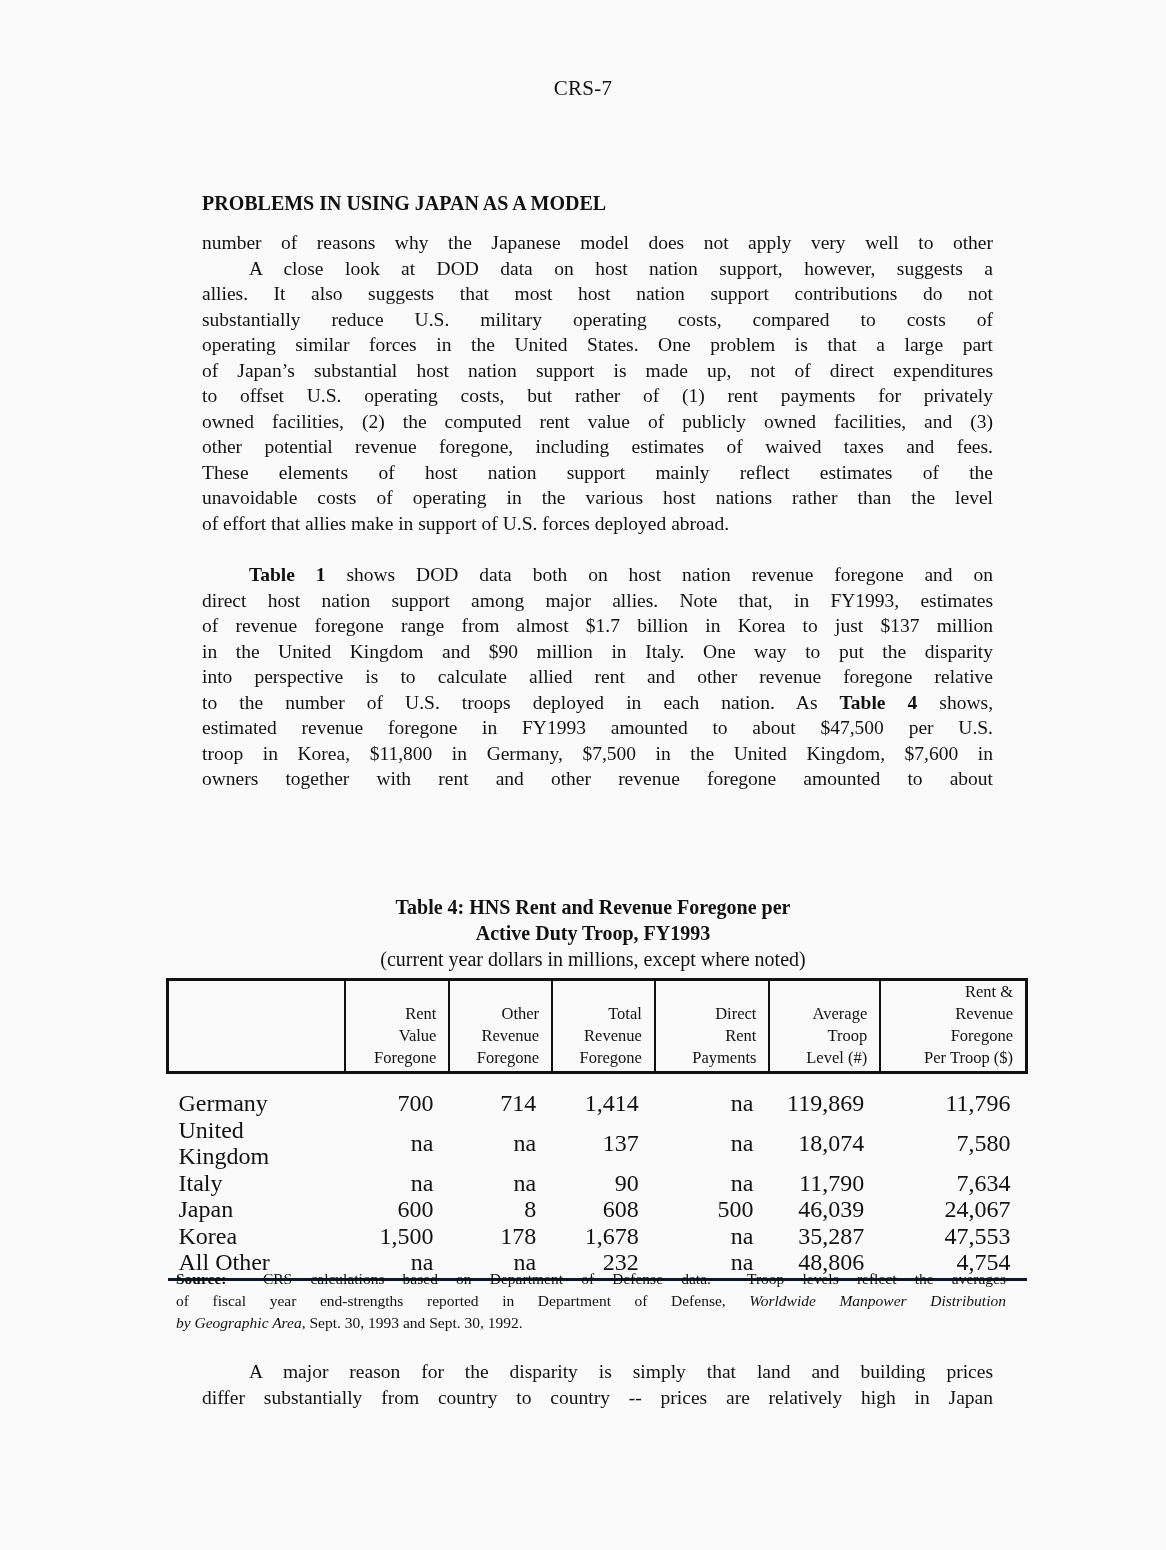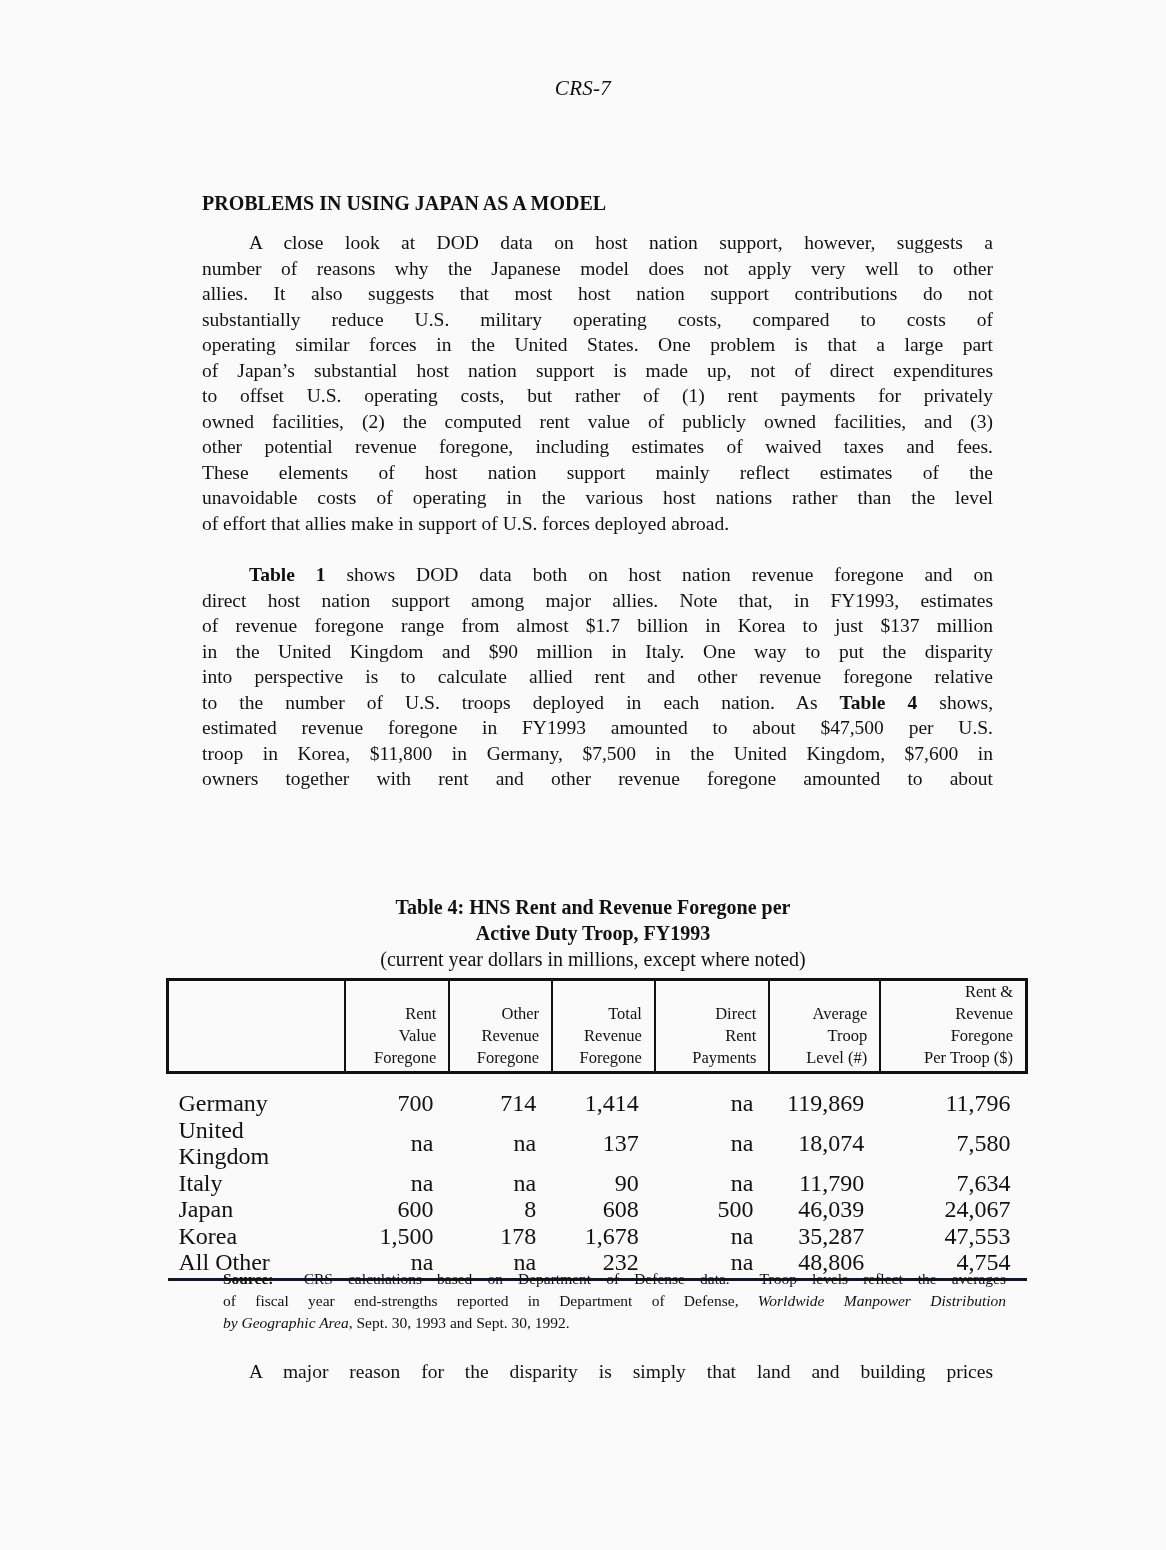--- a/index.html
+++ b/index.html
@@ -3,21 +3,21 @@
 <meta charset="utf-8">
 <style>
   html, body { margin: 0; padding: 0; }
   body {
     width: 1166px; height: 1550px; background: #fafafa; color: #111;
     font-family: "DejaVu Serif", "Liberation Serif", serif;
     position: relative; overflow: hidden;
   }
   .page-num {
     position: absolute; top: 76px; left: 0; width: 1166px; text-align: center;
-    font-size: 21px; font-family: "Liberation Serif", serif; letter-spacing: 0.3px; font-style: italic;
+    font-size: 21px; font-family: "Liberation Serif", serif; letter-spacing: 0.3px;
   }
   .heading {
     position: absolute; top: 176px; left: 202px; font-weight: bold;
     font-size: 20px; font-family: "Liberation Serif", serif; margin-top: 16px;
   }
   .para {
     position: absolute; left: 202px; width: 791px;
     font-size: 19.5px; line-height: 25.5px; font-family: "Liberation Serif", serif;
   }
   .para .line { display: block; text-align: justify; text-align-last: justify; white-space: nowrap; height: 25.5px; }
@@ -48,35 +48,35 @@
   table.data tbody td {
     font-size: 24px; line-height: 26.5px; text-align: right; padding: 0 16px 0 4px;
   }
   table.data tbody td:first-child { text-align: left; padding-left: 11px; }
   table.data tbody tr.spacer td { height: 16px; line-height: 16px; }
   table.data tbody tr.last td { border-bottom: 3px solid #0f172a; padding-bottom: 2px; }
   .source {
     position: absolute; top: 1268px; left: 176px; width: 830px;
     font-family: "Liberation Serif", serif; font-size: 15.5px; line-height: 22px;
   }
-  .source .line { display: block; text-align: justify; text-align-last: justify; white-space: nowrap; margin-left: 47px; }
+  .source .line { display: block; text-align: justify; text-align-last: justify; white-space: nowrap; }
   .source .line.last { text-align-last: left; }
   .source b { font-weight: bold; }
   .source i { font-style: italic; }
 </style>
 </head>
 <body>
 
 <div class="page-num">CRS-7</div>
 
 <div class="heading">PROBLEMS IN USING JAPAN AS A MODEL</div>
 
 <div class="para" id="p1">
+    <span class="line">number of reasons why the Japanese model does not apply very well to other</span>
     <span class="line indent">A close look at DOD data on host nation support, however, suggests a</span>
-    <span class="line">number of reasons why the Japanese model does not apply very well to other</span>
     <span class="line">allies.  It also suggests that most host nation support contributions do not</span>
     <span class="line">substantially reduce U.S. military operating costs, compared to costs of</span>
     <span class="line">operating similar forces in the United States.  One problem is that a large part</span>
     <span class="line">of Japan’s substantial host nation support is made up, not of direct expenditures</span>
     <span class="line">to offset U.S. operating costs, but rather of (1) rent payments for privately</span>
     <span class="line">owned facilities, (2) the computed rent value of publicly owned facilities, and (3)</span>
     <span class="line">other potential revenue foregone, including estimates of waived taxes and fees.</span>
     <span class="line">These elements of host nation support mainly reflect estimates of the</span>
     <span class="line">unavoidable costs of operating in the various host nations rather than the level</span>
     <span class="line last">of effort that allies make in support of U.S. forces deployed abroad.</span>
@@ -222,13 +222,14 @@
 </table>
 
 <div class="source">
   <span class="line"><b>Source:</b><span style="white-space:pre">  CRS calculations based on Department of Defense data.  Troop levels reflect the averages</span></span>
   <span class="line"><span style="white-space:pre">of fiscal year end-strengths reported in Department of Defense, </span><i>Worldwide Manpower Distribution</i></span>
   <span class="line last"><i>by Geographic Area</i><span>, Sept. 30, 1993 and Sept. 30, 1992.</span></span>
 </div>
 
 <div class="para" id="p3">
     <span class="line indent">A major reason for the disparity is simply that land and building prices</span>
+    <span class="line">differ substantially from country to country -- prices are relatively high in Japan</span>
   </div>
 
 </body></html>

